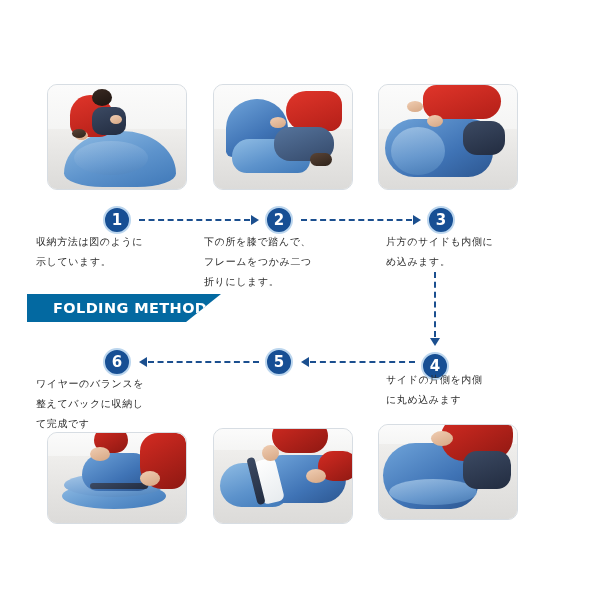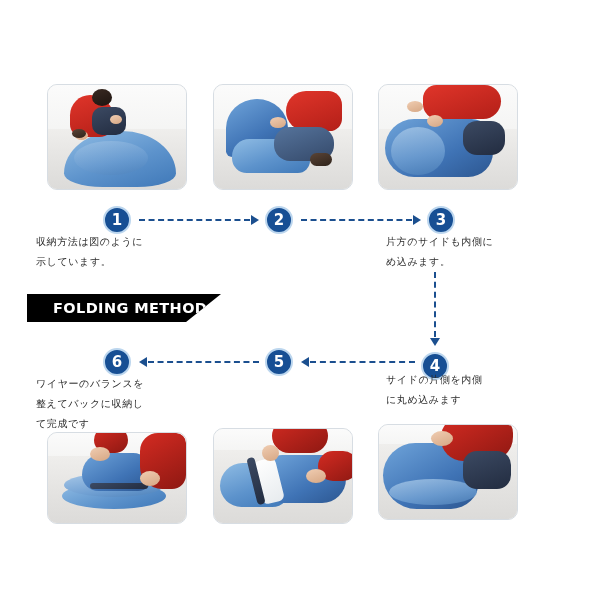--- a/index.html
+++ b/index.html
@@ -85,21 +85,21 @@
     font-size:10px;
     line-height:20px;
     color:#2b2b2b;
     letter-spacing:0.6px;
     white-space:pre-line;
   }
 
   
   .banner{
     position:absolute;
-    background:#000000;
+    background:#0369a1;
     color:#ffffff;
     font-weight:bold;
     font-size:14.5px;
     letter-spacing:0.4px;
     display:flex;align-items:center;
     padding-left:26px;
     box-sizing:border-box;
     clip-path:polygon(0 0, 100% 0, 82% 100%, 0% 100%);
   }
 </style>
@@ -163,20 +163,23 @@
     <div class="line"></div>
     <div class="headR"></div>
   </div>
   <div class="harrow" style="left:301px;top:215px;width:120px;">
     <div class="line"></div>
     <div class="headR"></div>
   </div>
 
   <div class="caption" style="left:36px;top:232px;width:160px;">収納方法は図のように
 示しています。</div>
+  <div class="caption" style="left:204px;top:232px;width:166px;">下の所を膝で踏んで、
+フレームをつかみ二つ
+折りにします。</div>
   <div class="caption" style="left:386px;top:232px;width:160px;">片方のサイドも内側に
 め込みます。</div>
 
   <div class="varrow" style="left:430px;top:272px;height:74px;">
     <div class="vline"></div>
     <div class="headD"></div>
   </div>
 
   <div class="banner" style="left:27px;top:294px;width:194px;height:28px;">
     <span>FOLDING METHOD</span>

